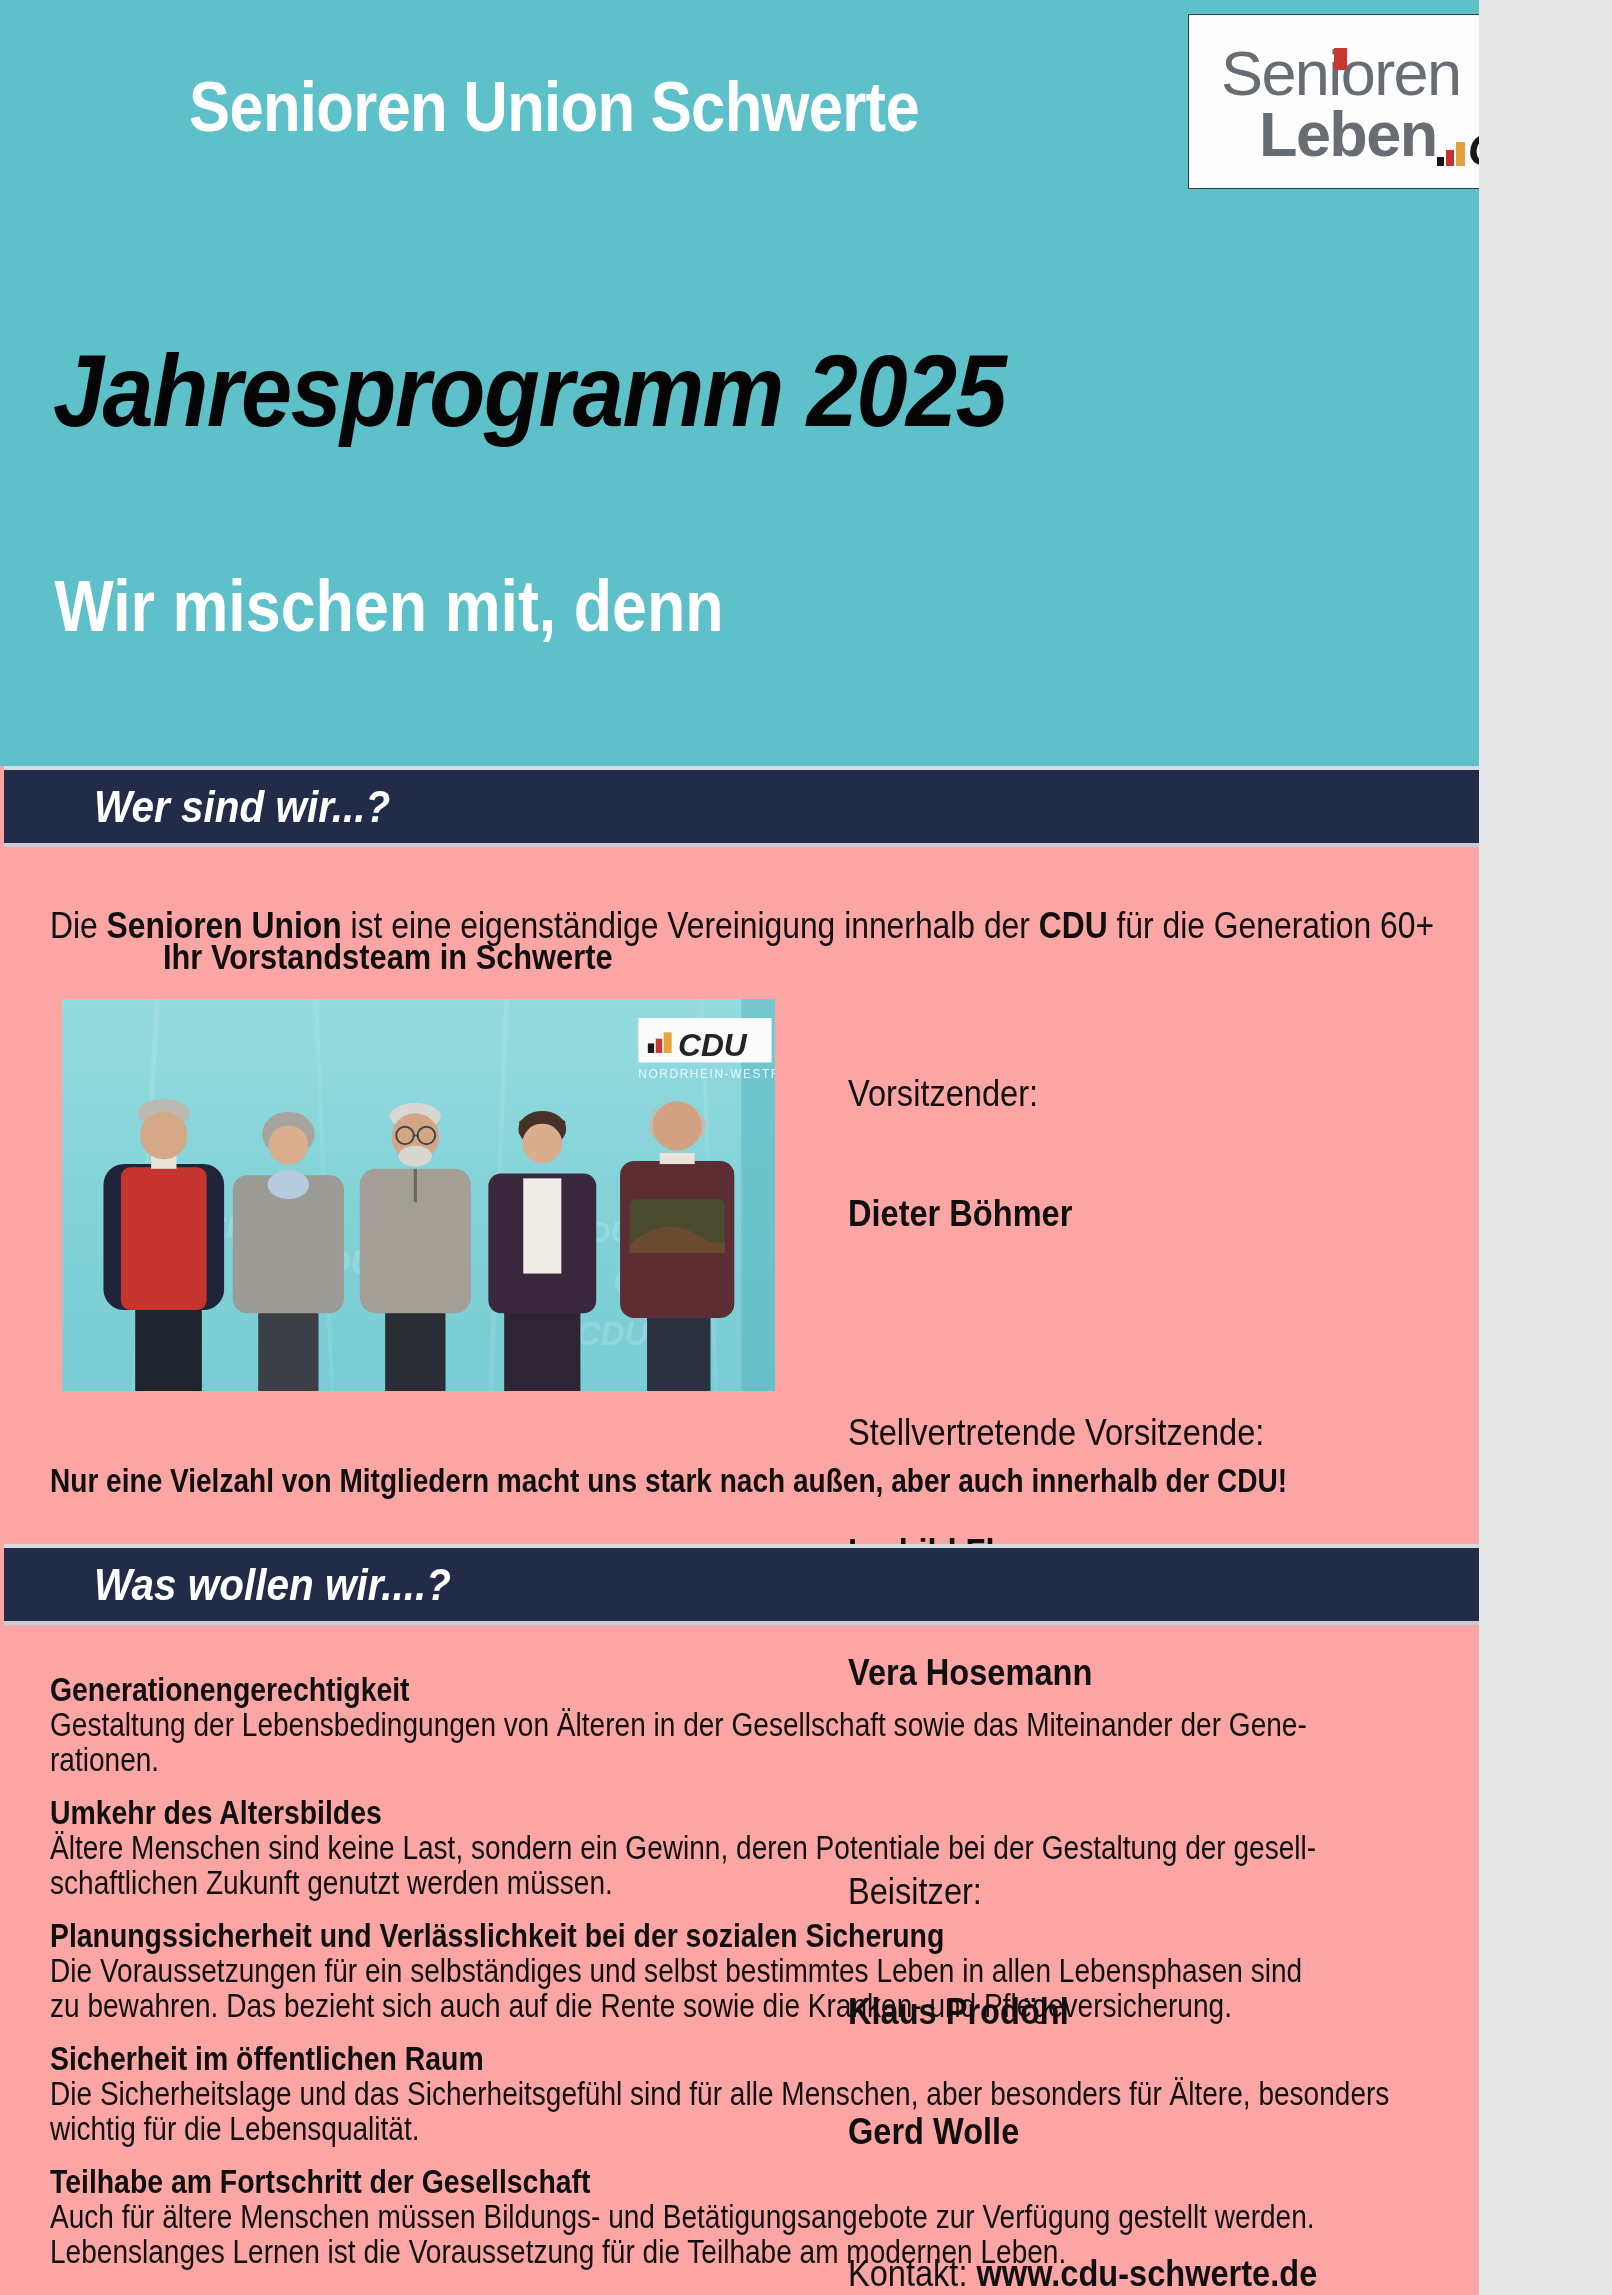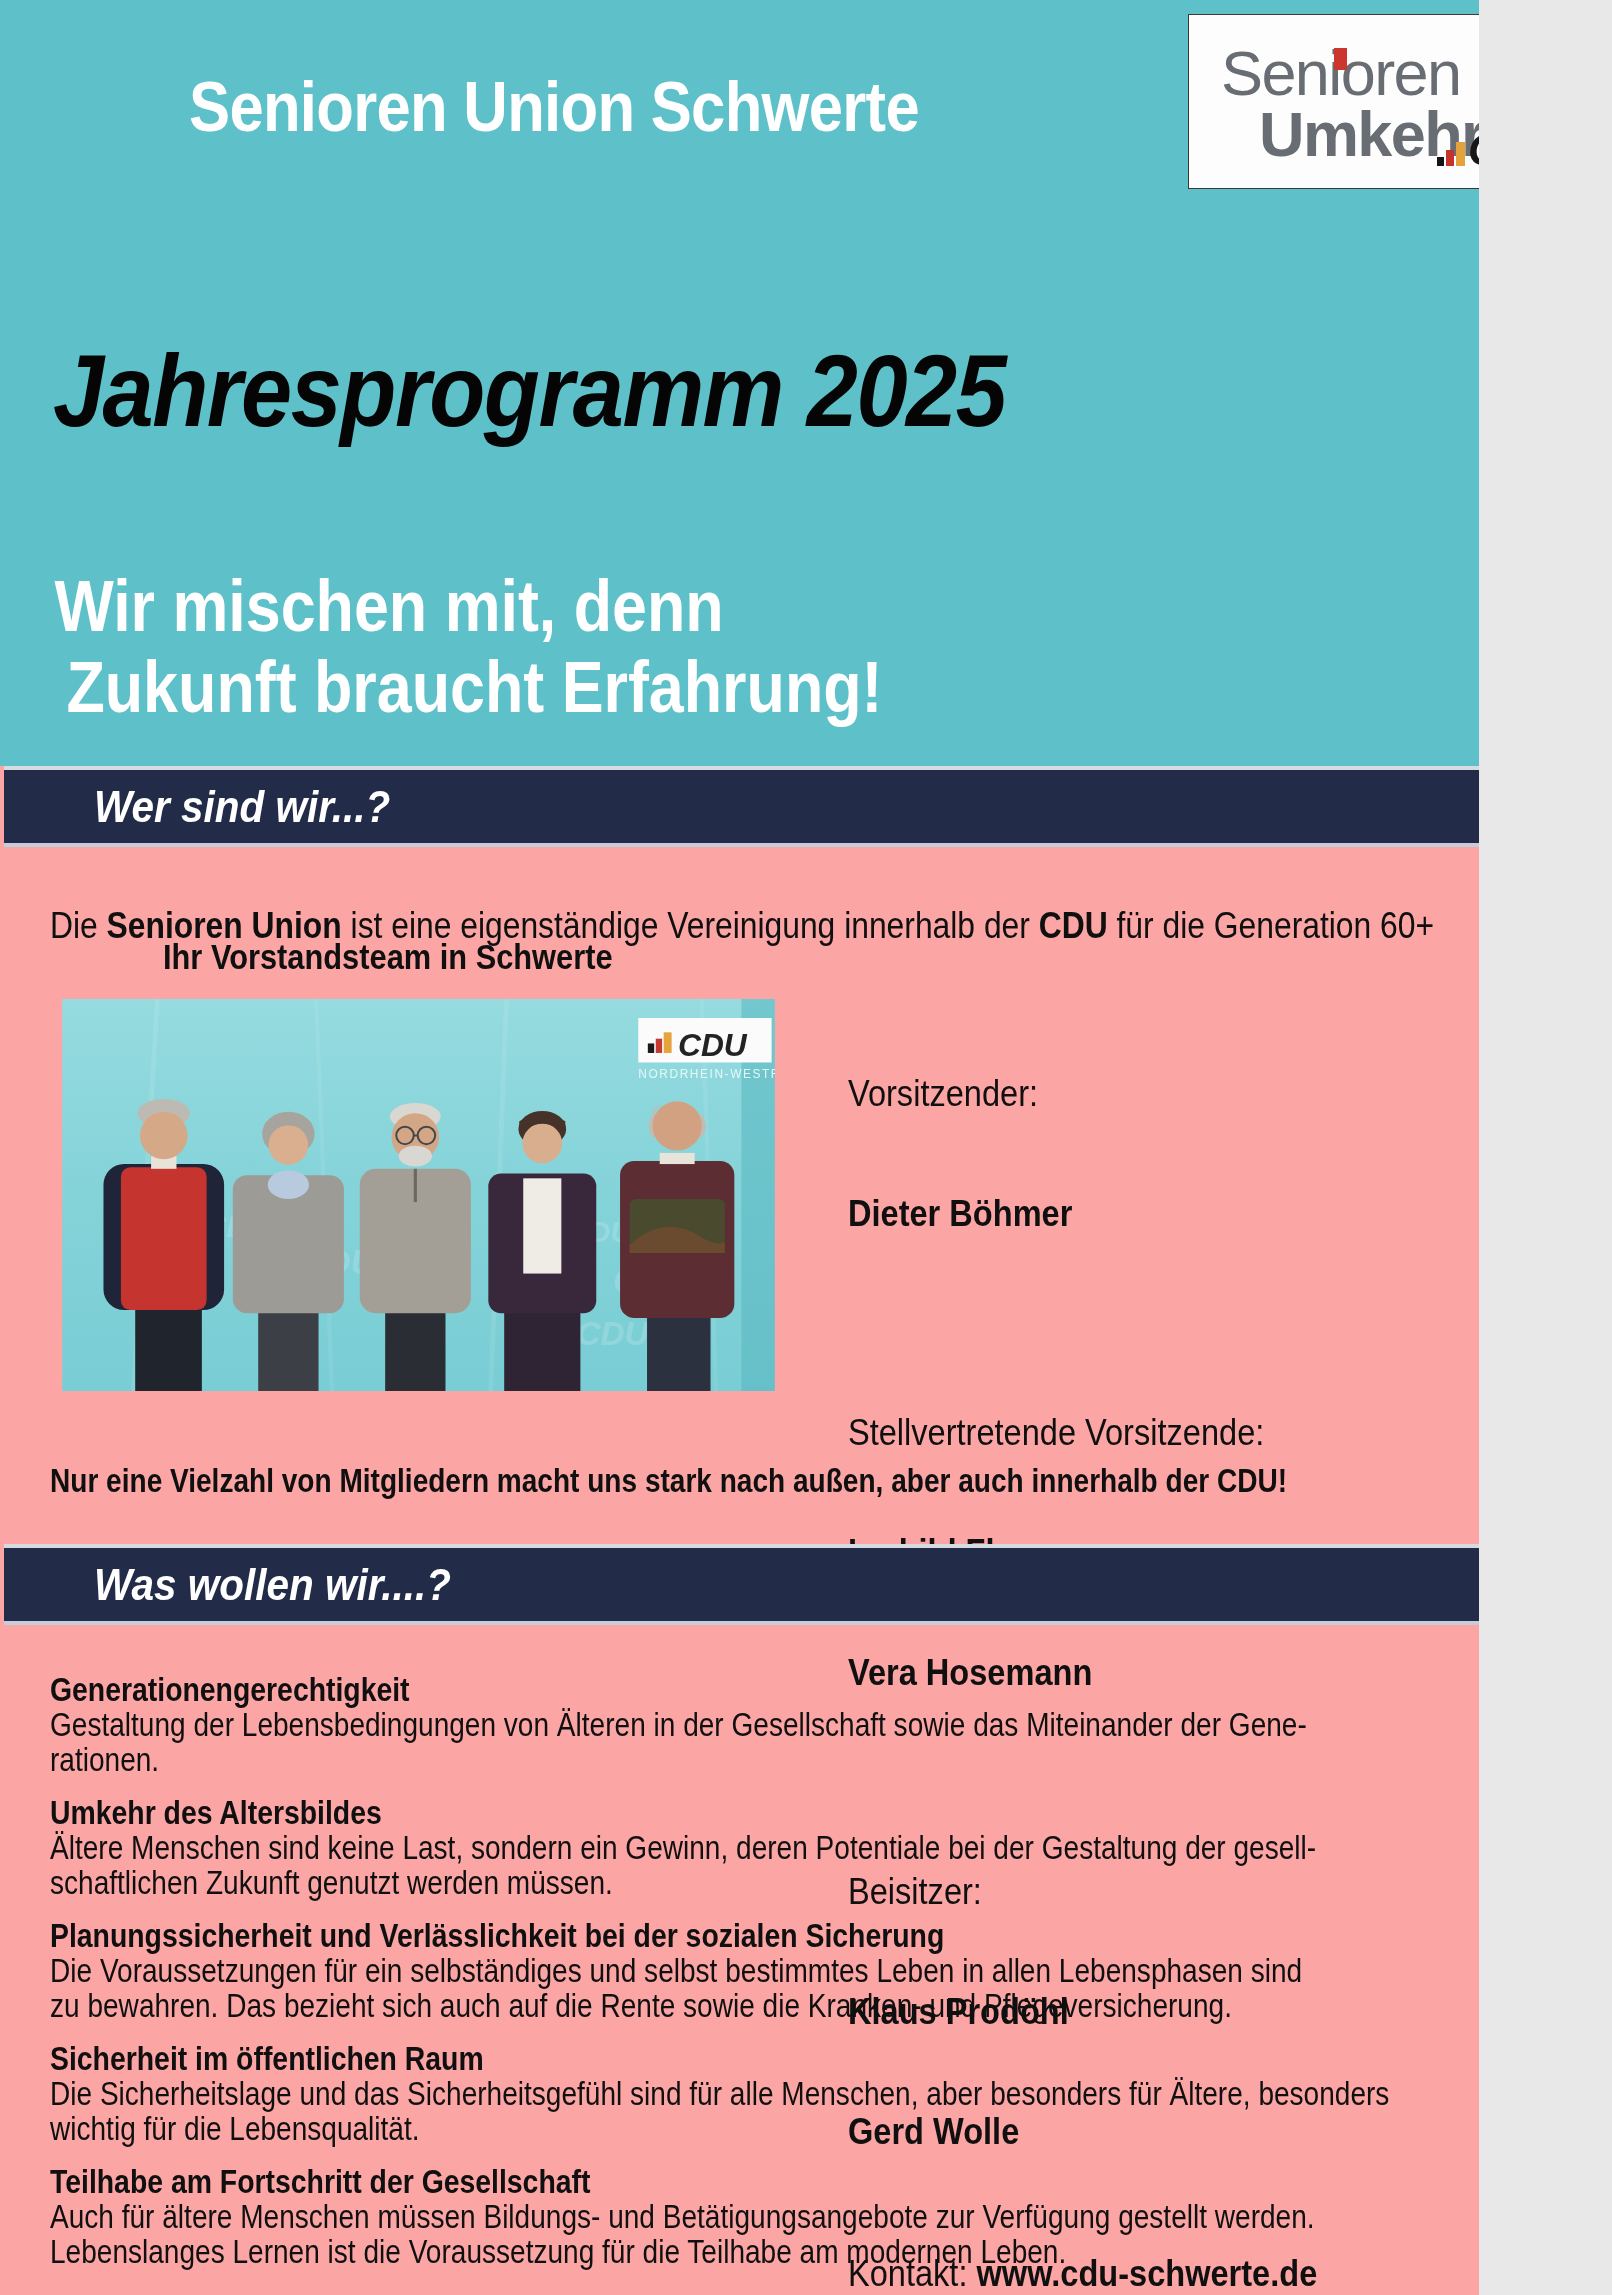--- a/index.html
+++ b/index.html
@@ -65,37 +65,36 @@
 </head>
 <body>
 
 <div class="page">
 
   <header class="hero">
     <div class="hero-title">Senioren Union Schwerte</div>
 
     <div class="logo-box">
       <span class="lg-word1">Senioren</span>
-      <span class="lg-word2">Umkehr</span>
+      <span class="lg-word2">Leben</span>
       <span class="lg-idot"></span>
       <span class="lg-bars">
           <i class="lg-bar1"></i>
           <i class="lg-bar2"></i>
           <i class="lg-bar3"></i>
         </span>
       <span class="lg-cdu">CDU</span>
     </div>
 
     <div class="h-main">
       <span>Jahresprogramm 2025</span>
     </div>
 
     <div class="h-slogan">
       <div><span class="cond">Wir mischen mit, denn</span></div>
-      <div><span class="cond">Zukunft braucht Erfahrung!</span></div>
     </div>
   </header>
 
   <section class="band band-who">
     <h2>Wer sind wir...?</h2>
   </section>
 
   <p class="intro"><span>Die </span><b>Senioren Union</b><span> ist eine eigenständige Vereinigung innerhalb der </span><b>CDU</b><span> für die Generation 60+</span></p>
 
   <div class="caption">Ihr Vorstandsteam in Schwerte</div>

